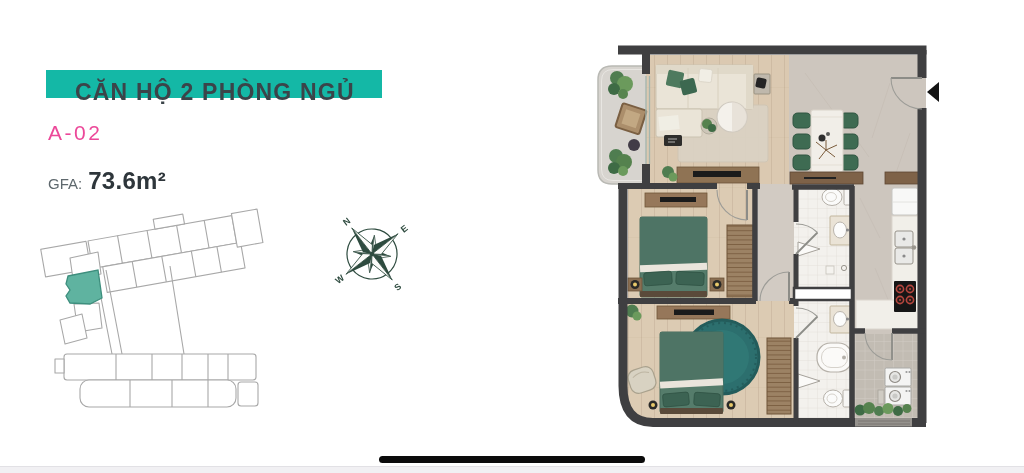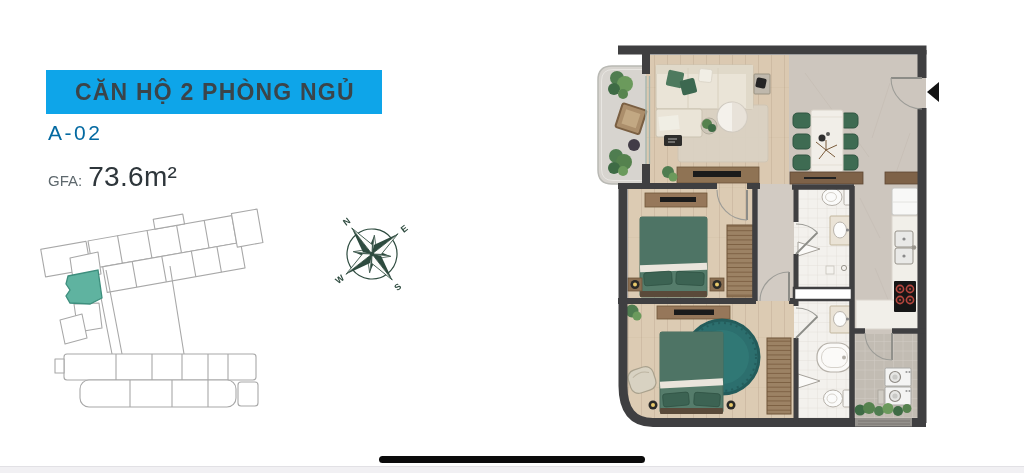--- a/index.html
+++ b/index.html
@@ -1,32 +1,32 @@
 <!DOCTYPE html>
 <html><head>
 <meta charset="utf-8">
 <style>
   html,body{margin:0;padding:0;}
   body{
     width:1024px;height:473px;position:relative;background:#ffffff;
     font-family:"Liberation Sans",sans-serif;overflow:hidden;
   }
   .badge{
-    position:absolute;left:46px;top:70px;height:44px;box-sizing:border-box;
-    background:#0ea5e9;color:#3B4449;font-size:23px;font-weight:800;
+    position:absolute;left:46px;top:70px;height:28px;box-sizing:border-box;
+    background:#14b8a6;color:#3B4449;font-size:23px;font-weight:800;
     letter-spacing:1.2px;padding:9px 27px 0 29px;white-space:nowrap;
   }
   .unit-code{
-    position:absolute;left:48px;top:121px;font-size:21px;color:#0369a1;
+    position:absolute;left:48px;top:121px;font-size:21px;color:#ec4899;
     letter-spacing:2.5px;font-weight:500;
   }
-  .areas{position:absolute;left:48px;top:161px;display:flex;gap:24px;}
+  .areas{position:absolute;left:48px;top:167px;display:flex;gap:24px;}
   .area{display:flex;align-items:baseline;gap:6px;}
   .area .lbl{font-size:15px;color:#5E686D;}
-  .area .val{font-size:28px;font-weight:400;color:#2E363B;letter-spacing:.3px;}
+  .area .val{font-size:24px;font-weight:700;color:#2E363B;letter-spacing:.3px;}
   .keyplan{position:absolute;left:30px;top:206px;}
   .compass{position:absolute;left:330px;top:206px;}
   .floorplan{position:absolute;left:590px;top:38px;}
   .home-indicator{
     position:absolute;left:379px;top:456px;width:266px;height:7px;
     border-radius:4px;background:#0B0B0B;
   }
   .bottom-strip{
     position:absolute;left:0;top:466px;width:1024px;height:7px;
     background:#F1F0F3;border-top:1px solid #E2E1E5;

